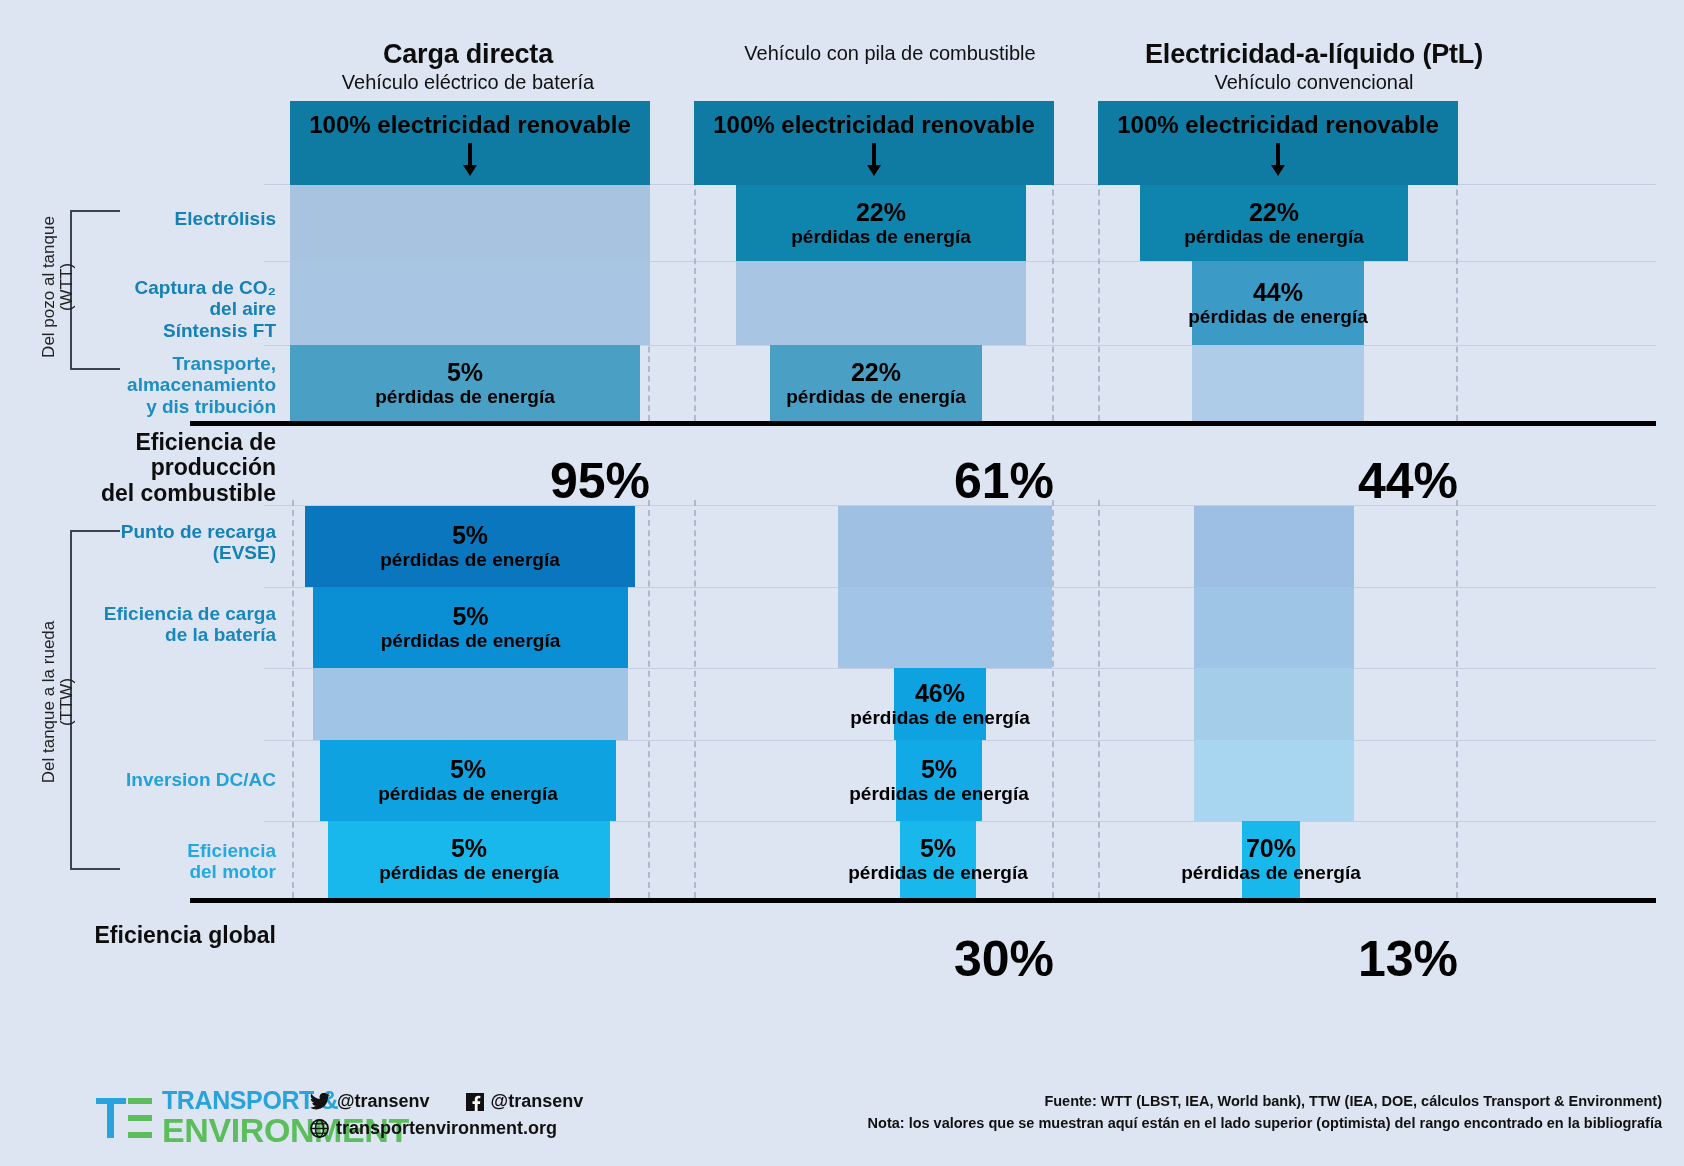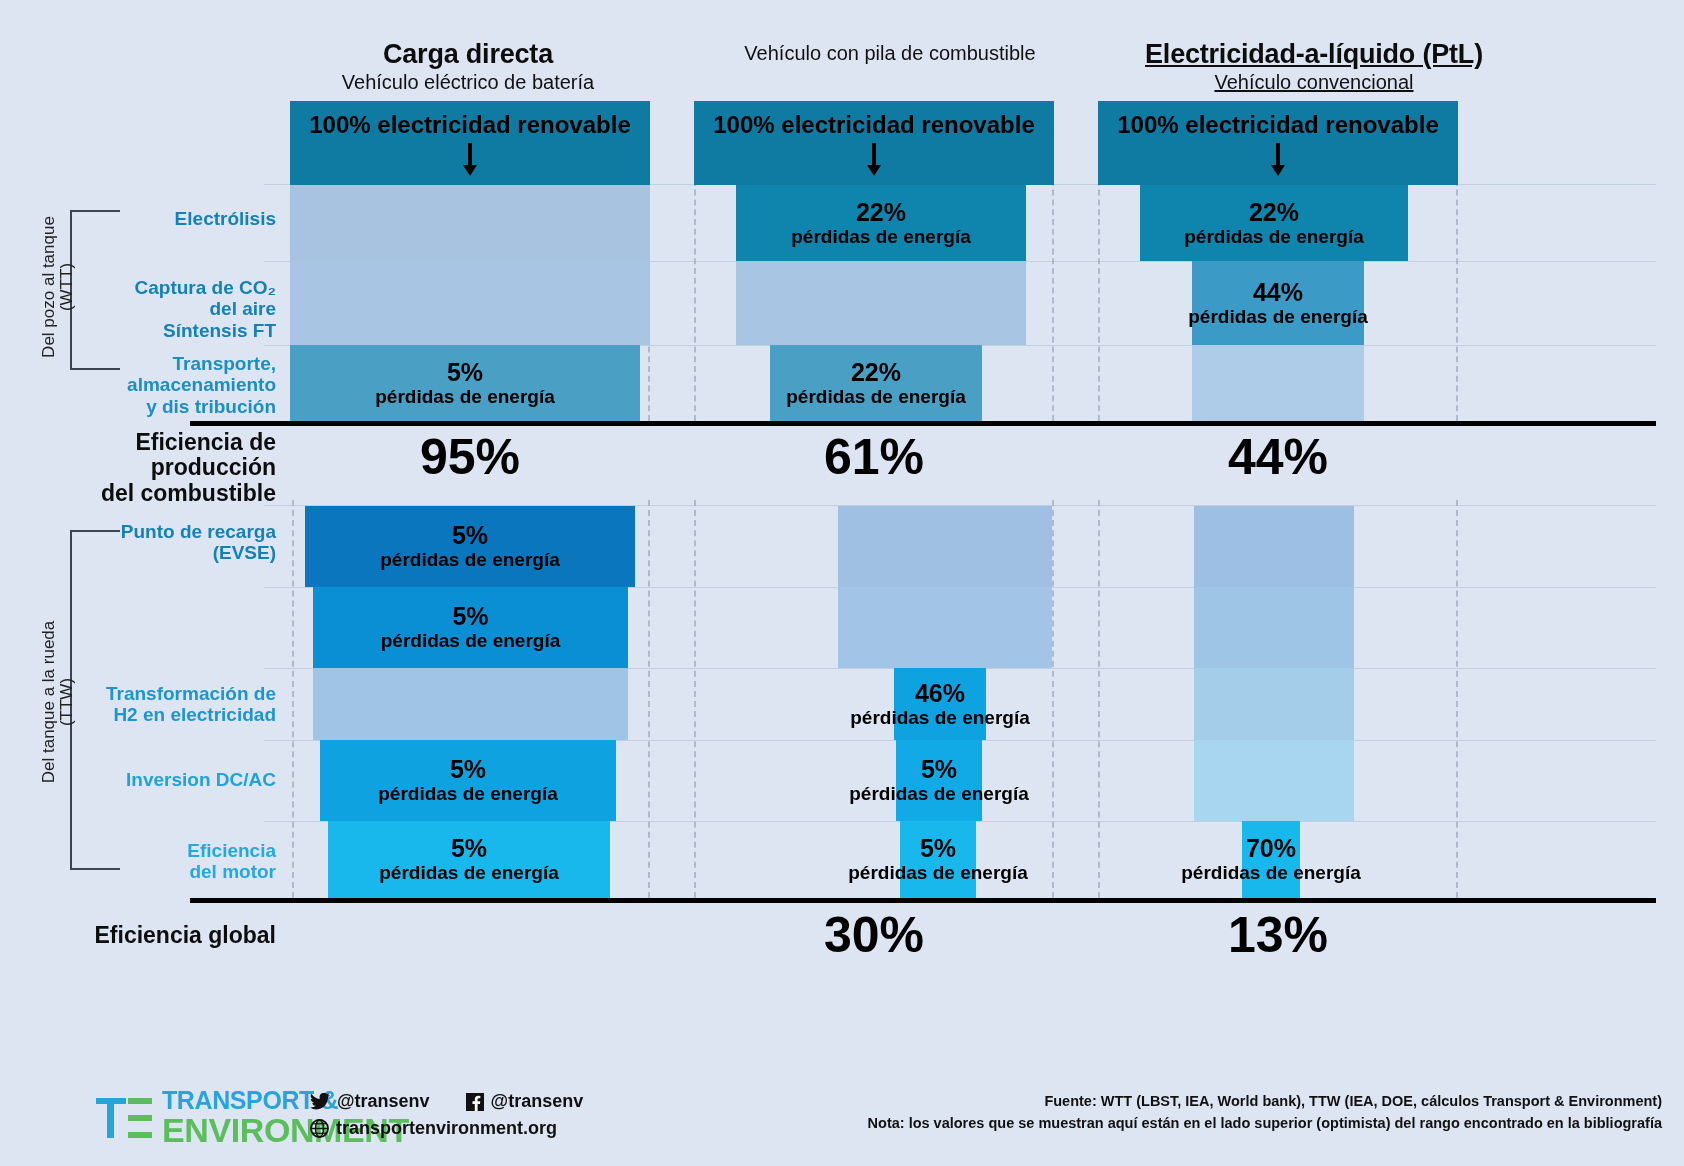--- a/index.html
+++ b/index.html
@@ -37,21 +37,21 @@
   .grouplab b{font-weight:400;display:block;}
 
   
   .bar{position:absolute;display:flex;flex-direction:column;align-items:center;justify-content:center;}
   .bar .pct{font-size:25px;font-weight:bold;color:#000;line-height:1.0;}
   .bar .sub{font-size:19px;font-weight:bold;color:#000;line-height:1.05;margin-top:2px;white-space:nowrap;}
   .topbar{position:absolute;display:flex;flex-direction:column;align-items:center;justify-content:flex-start;}
   .topbar .cap{font-size:24px;font-weight:bold;color:#000;margin-top:12px;line-height:1;}
   .arrow{margin-top:6px;}
 
-  .bigval{position:absolute;text-align:center;font-size:50px;font-weight:bold;color:#000;line-height:1;}
+  .bigval{position:absolute;text-align:right;font-size:50px;font-weight:bold;color:#000;line-height:1;margin-top:24px;}
 
   
   .logo{position:absolute;display:flex;align-items:center;}
   .logo .mark{width:56px;height:44px;position:relative;margin-right:10px;}
   .logo .wordmark{line-height:1.0;}
   .logo .w1{font-size:25px;font-weight:bold;color:#29a3dc;letter-spacing:-.4px;}
   .logo .w2{font-size:34px;font-weight:bold;color:#5bbd5b;letter-spacing:-.4px;}
   .social{position:absolute;font-size:18px;font-weight:bold;color:#111;line-height:1.5;}
   .social .line{display:flex;align-items:center;gap:7px;}
   .social .gap{display:inline-block;width:22px;}
@@ -62,21 +62,21 @@
 
 <div class="stage">
 
   <div class="col-head" style="left:288px;top:40px;width:360px;">
     <div class="t1">Carga directa</div>
     <div class="t2">Vehículo eléctrico de batería</div>
   </div>
   <div class="col-head" style="left:690px;top:40px;width:400px;">
     <div class="t2">Vehículo con pila de combustible</div>
   </div>
-  <div class="col-head" style="left:1094px;top:40px;width:440px;text-decoration:underline;">
+  <div class="col-head" style="left:1094px;top:40px;width:440px;">
     <div class="t1">Electricidad-a-líquido (PtL)</div>
     <div class="t2">Vehículo convencional</div>
   </div>
 
   <div class="rowline" style="left:264px;top:184px;width:1392px;"></div>
   <div class="rowline" style="left:264px;top:261px;width:1392px;"></div>
   <div class="rowline" style="left:264px;top:345px;width:1392px;"></div>
   <div class="thickline" style="left:190px;top:421px;width:1466px;"></div>
   <div class="rowline" style="left:264px;top:505px;width:1392px;"></div>
   <div class="rowline" style="left:264px;top:587px;width:1392px;"></div>
@@ -136,25 +136,25 @@
     <div>Eficiencia de</div>
     <div>producción</div>
     <div>del combustible</div>
   </div>
 
   <div class="rowlabel ttw" style="left:40px;top:521px;width:236px;color:#1581b5;">
     <div>Punto de recarga</div>
     <div>(EVSE)</div>
   </div>
 
-
-  <div class="rowlabel ttw" style="left:32px;top:683px;width:244px;color:#1e95ce;">
-    <div>Transformación de</div>
-    <div>H2 en electricidad</div>
-  </div>
+  <div class="rowlabel ttw" style="left:40px;top:603px;width:236px;color:#1a87ba;">
+    <div>Eficiencia de carga</div>
+    <div>de la batería</div>
+  </div>
+
 
   <div class="rowlabel ttw" style="left:40px;top:769px;width:236px;color:#21a2da;">
     <div>Inversion DC/AC</div>
   </div>
 
   <div class="rowlabel ttw" style="left:40px;top:840px;width:236px;color:#23a9e0;">
     <div>Eficiencia</div>
     <div>del motor</div>
   </div>
 

